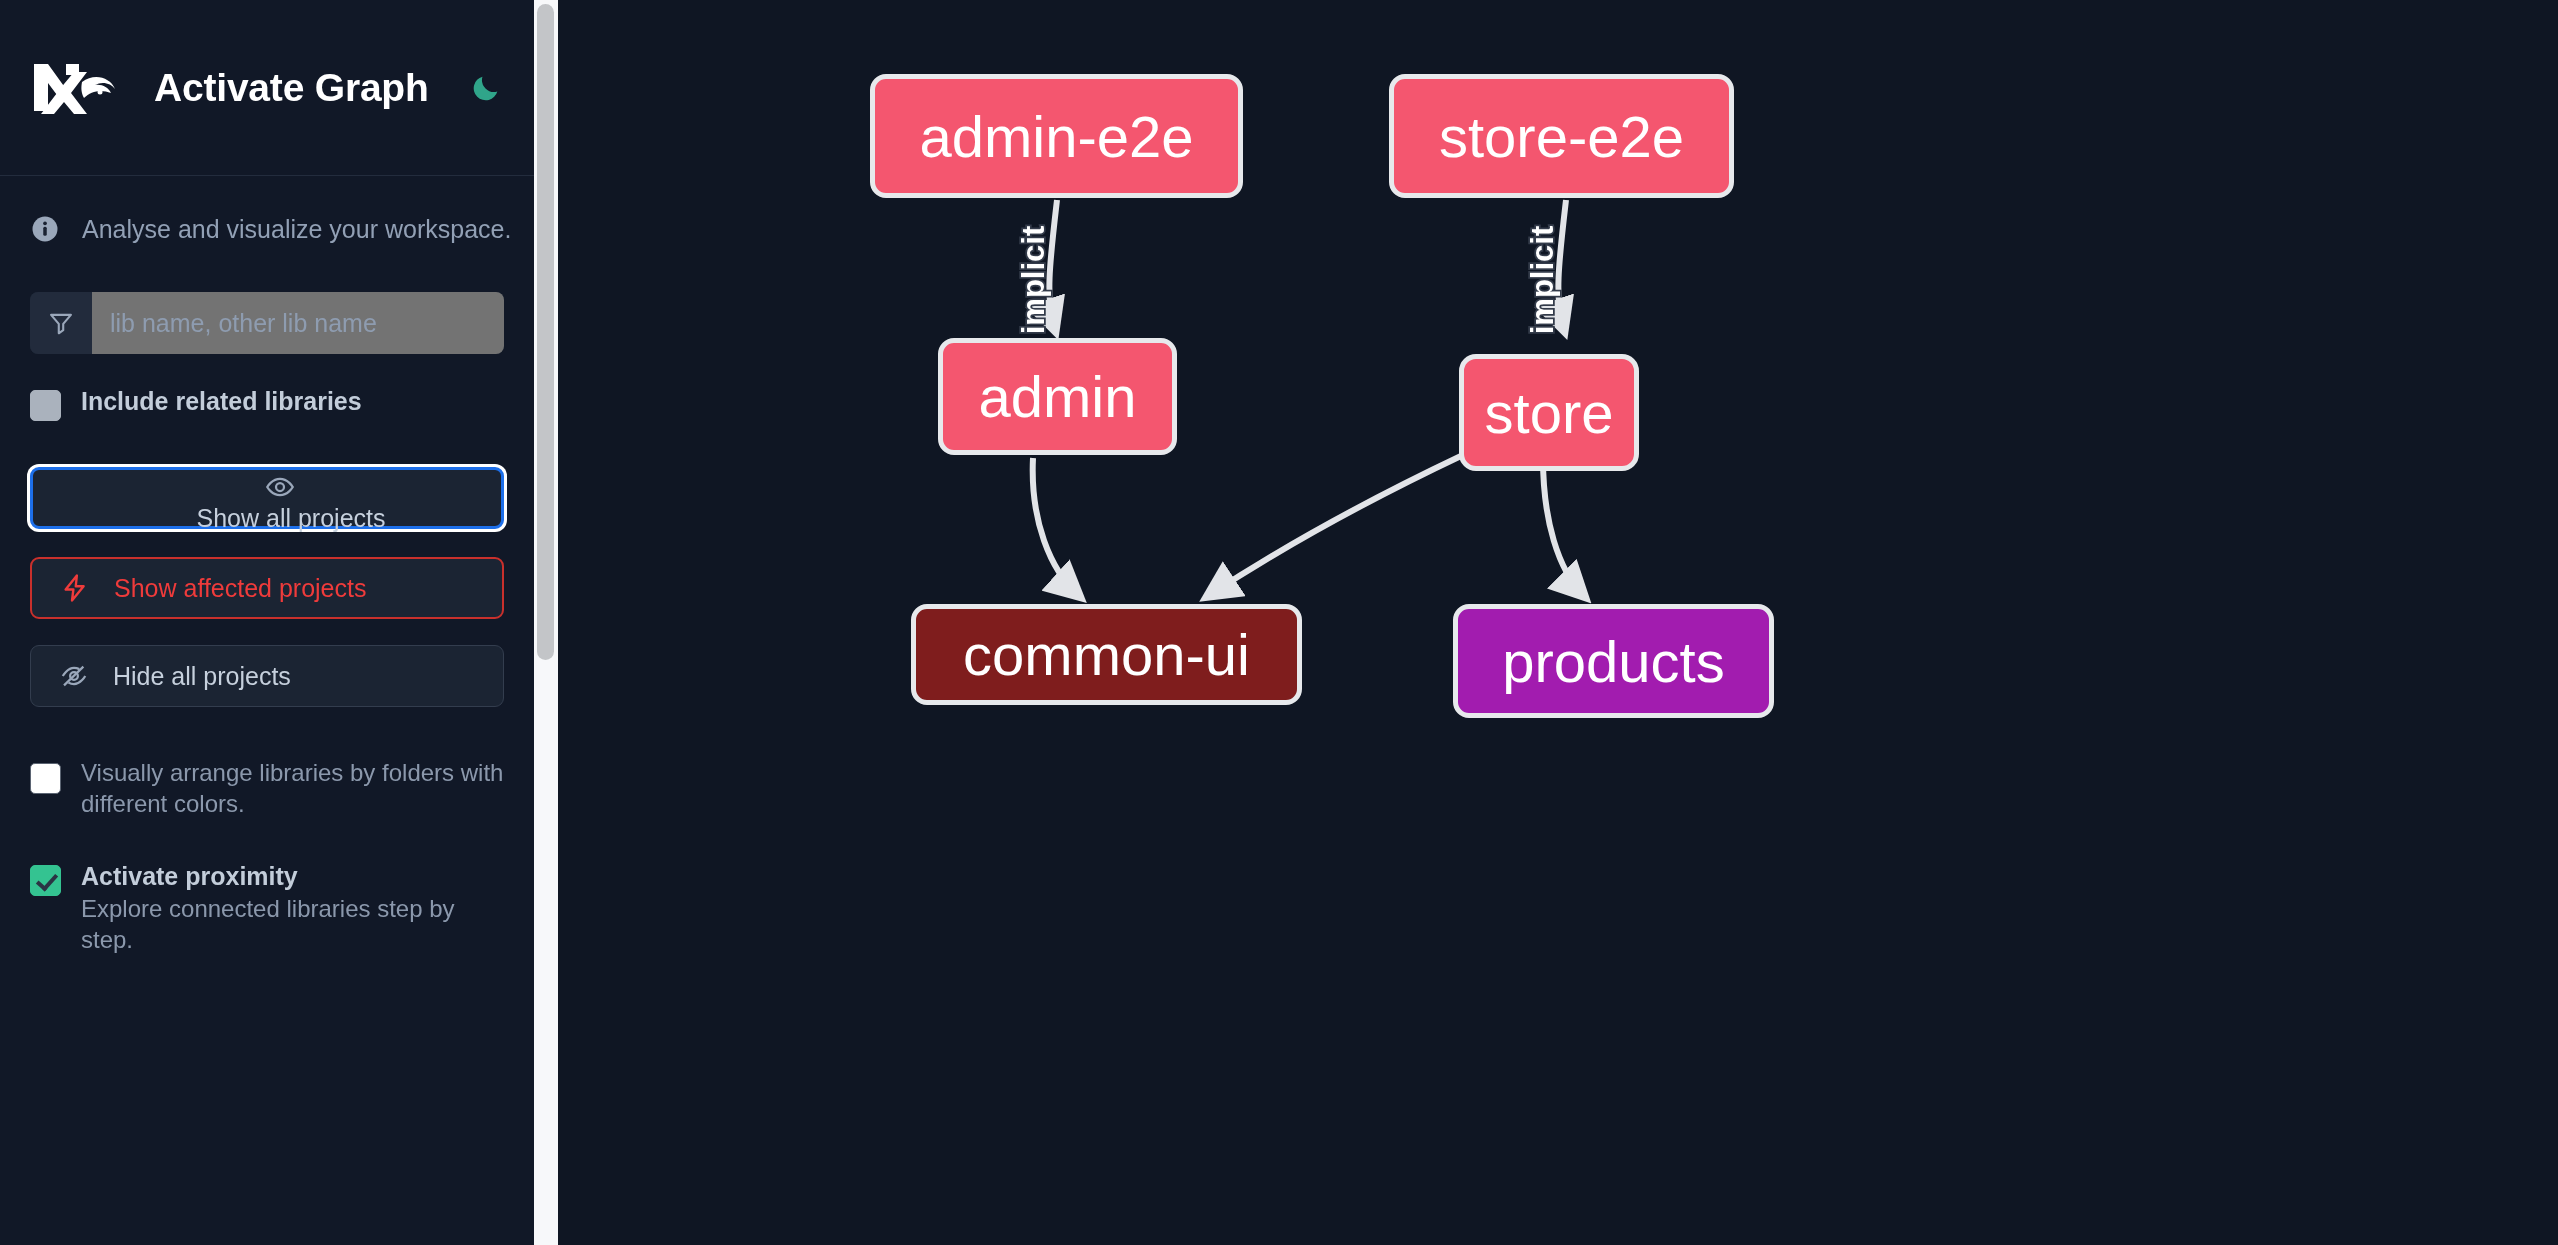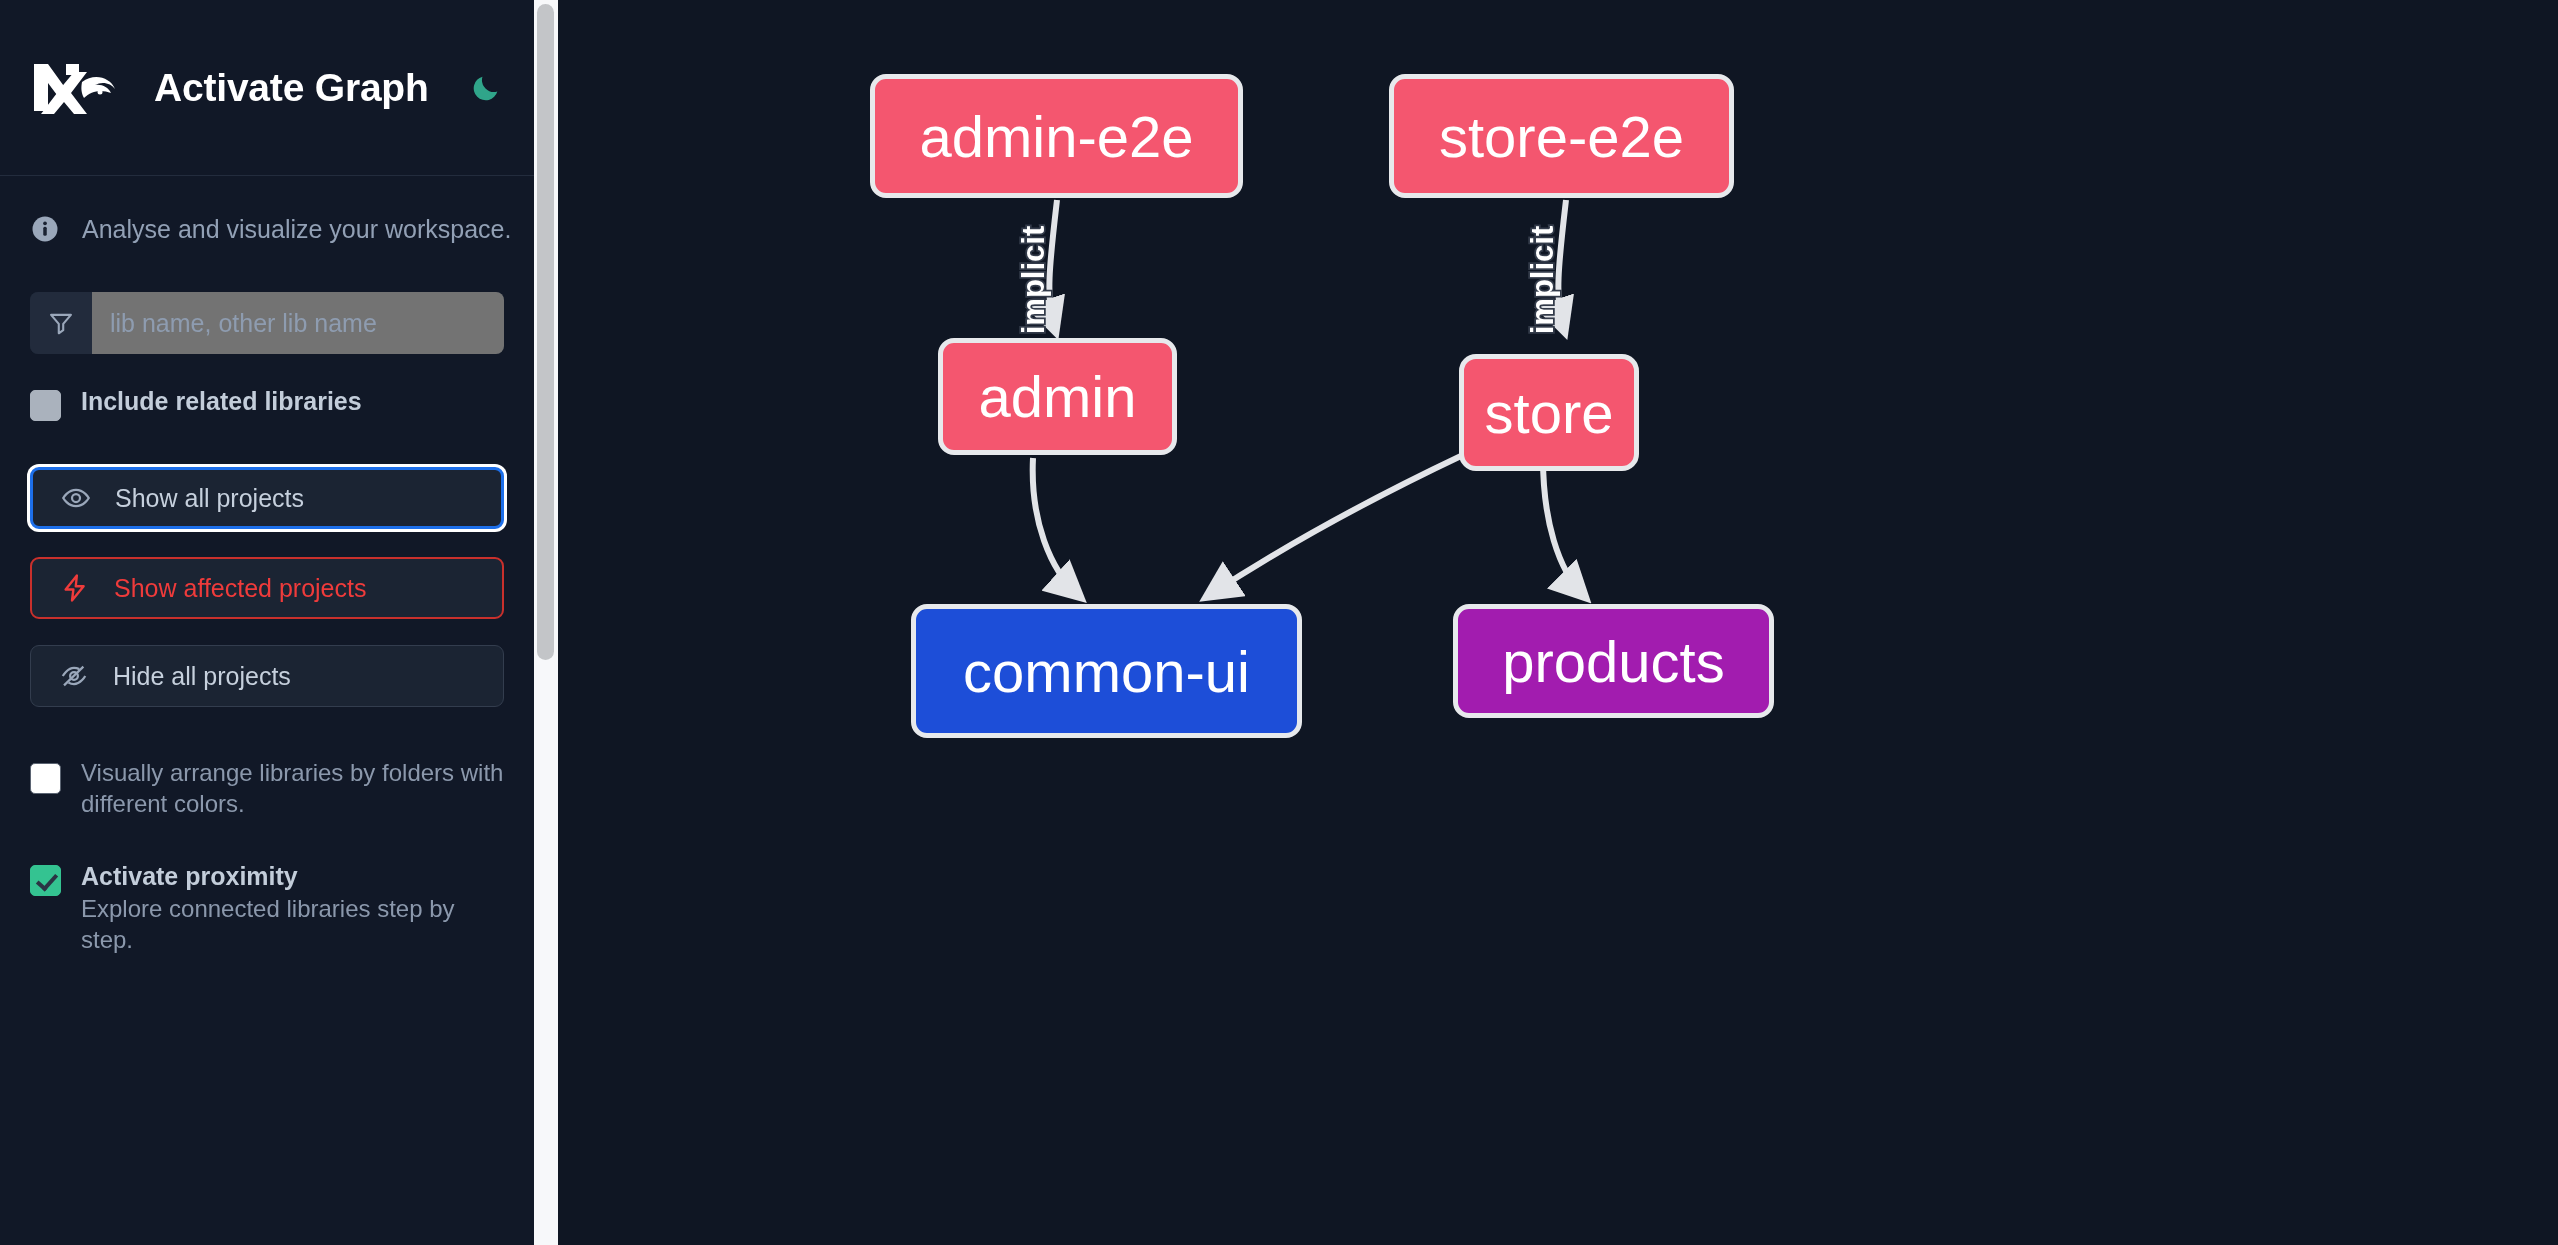--- a/index.html
+++ b/index.html
@@ -146,20 +146,21 @@
     cursor: pointer;
     padding-left: 26px;
   }
   .btn .btn-ico { flex: none; width: 34px; height: 34px; display:flex; align-items:center; justify-content:center; }
   .btn .btn-lbl { margin-left: 22px; font-size: 25px; font-weight: 400; white-space: nowrap; }
 
   .btn-show-all {
     margin-top: 46px;
     border: 3px solid #1d6fea;
     box-shadow: 0 0 0 3px #ffffff;
+    flex-direction: column;
   }
   .btn-show-all .btn-lbl { color: #c6d0dd; }
 
   .btn-affected {
     margin-top: 28px;
     border: 2px solid #c9302c;
   }
   .btn-affected .btn-lbl { color: #ef3b3b; }
 
   .btn-hide-all {
@@ -343,21 +344,21 @@
         </div>
         <div class="node" style="left: 831px; top: 74px; width: 345px; height: 124px; background: rgb(244, 86, 111); font-size: 58px; border-color: rgb(231, 233, 236);">
           <span>store-e2e</span>
         </div>
         <div class="node" style="left: 380px; top: 338px; width: 239px; height: 117px; background: rgb(244, 86, 111); font-size: 58px; border-color: rgb(231, 233, 236);">
           <span>admin</span>
         </div>
         <div class="node" style="left: 901px; top: 354px; width: 180px; height: 117px; background: rgb(244, 86, 111); font-size: 58px; border-color: rgb(231, 233, 236); border-radius: 17px;">
           <span>store</span>
         </div>
-        <div class="node" style="left: 353px; top: 604px; width: 391px; height: 134px; background: #1d4ed8; font-size: 58px; border-color: rgb(231, 233, 236);">
+        <div class="node" style="left: 353px; top: 604px; width: 391px; height: 101px; background: #7f1d1d; font-size: 58px; border-color: rgb(231, 233, 236);">
           <span>common-ui</span>
         </div>
         <div class="node" style="left: 895px; top: 604px; width: 321px; height: 114px; background: #a21caf; font-size: 58px; border-color: rgb(231, 233, 236);">
           <span>products</span>
         </div>
       </div>
 
   </div>
 </div>
 

